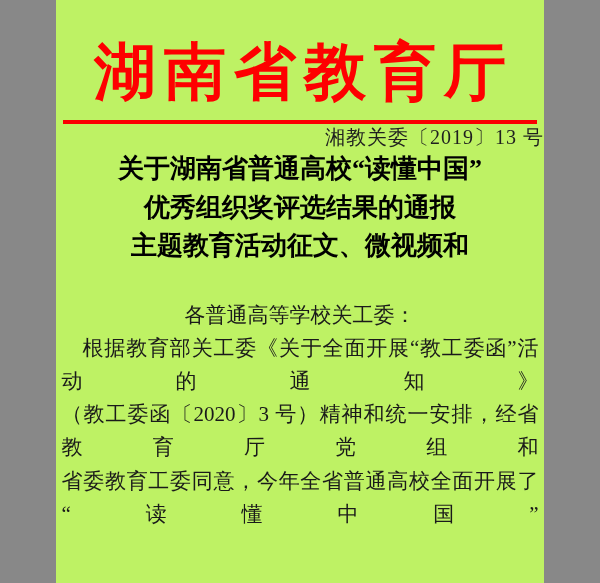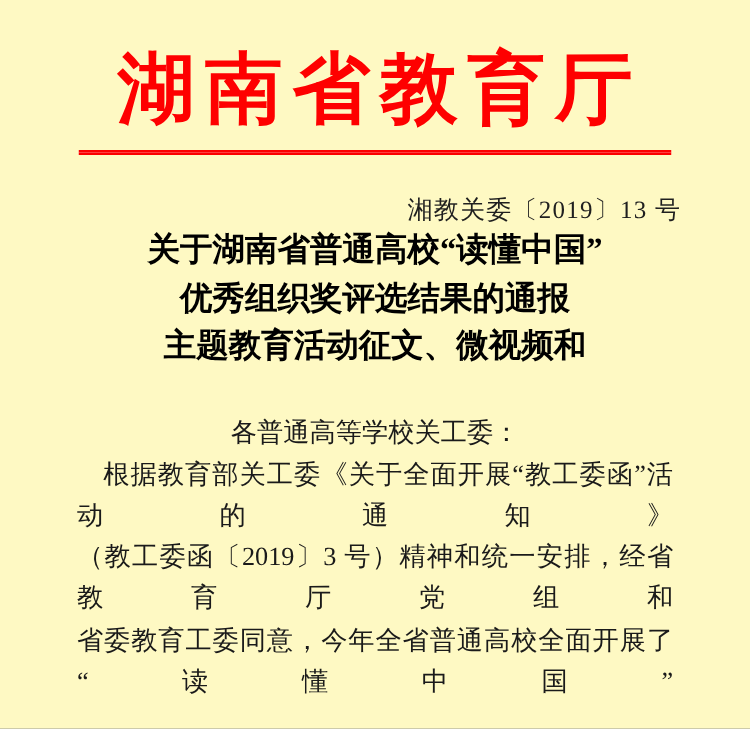--- a/index.html
+++ b/index.html
@@ -1,22 +1,22 @@
 <!DOCTYPE html>
 <html lang="zh"><head>
 <meta charset="utf-8">
 <style>
   * { margin: 0; padding: 0; box-sizing: border-box; }
   html, body { background: #888; }
   .page {
     position: relative;
-    width: 600px;
+    width: 488px;
     height: 583px;
     margin: 0 auto;
-    background: #fef9c3;
+    background: #bef264;
     overflow: hidden;
     font-family: "Liberation Serif", "DejaVu Serif", serif;
     padding-top: 36px;
   }
   .letterhead {
     text-align: center;
     color: #fe0000;
     font-size: 62px;
     font-weight: bold;
     line-height: 72px;
@@ -26,23 +26,21 @@
   }
   .red-rule {
     width: 474px;
     margin: 12px auto 0 auto;
     height: 1px;
     border-top: 2px solid #fb0000;
     border-bottom: 2px solid #fb0000;
     background: #ffffff;
   }
   .doc-number {
-    margin-top: 31px;
     text-align: right;
-    padding-right: 55px;
     font-size: 20px;
     letter-spacing: 1px;
     color: #1f1f1f;
     line-height: 26px;
   }
   .title {
     text-align: center;
     font-size: 26px;
     font-weight: bold;
     color: #000000;
@@ -76,18 +74,18 @@
 
   <h1 class="title">
     <span class="title-line">关于湖南省普通高校“读懂中国”</span>
     <span class="title-line">优秀组织奖评选结果的通报</span>
     <span class="title-line">主题教育活动征文、微视频和</span>
   </h1>
 
   <div class="body-text">
     <p class="salutation">各普通高等学校关工委：</p>
     <p class="para-line first-line">根据教育部关工委《关于全面开展“教工委函”活动的通知》</p>
-    <p class="para-line">（教工委函〔2019〕3 号）精神和统一安排，经省教育厅党组和</p>
+    <p class="para-line">（教工委函〔2020〕3 号）精神和统一安排，经省教育厅党组和</p>
     <p class="para-line">省委教育工委同意，今年全省普通高校全面开展了“读懂中国”</p>
 
   </div>
 
 </div>
 
 </body></html>

